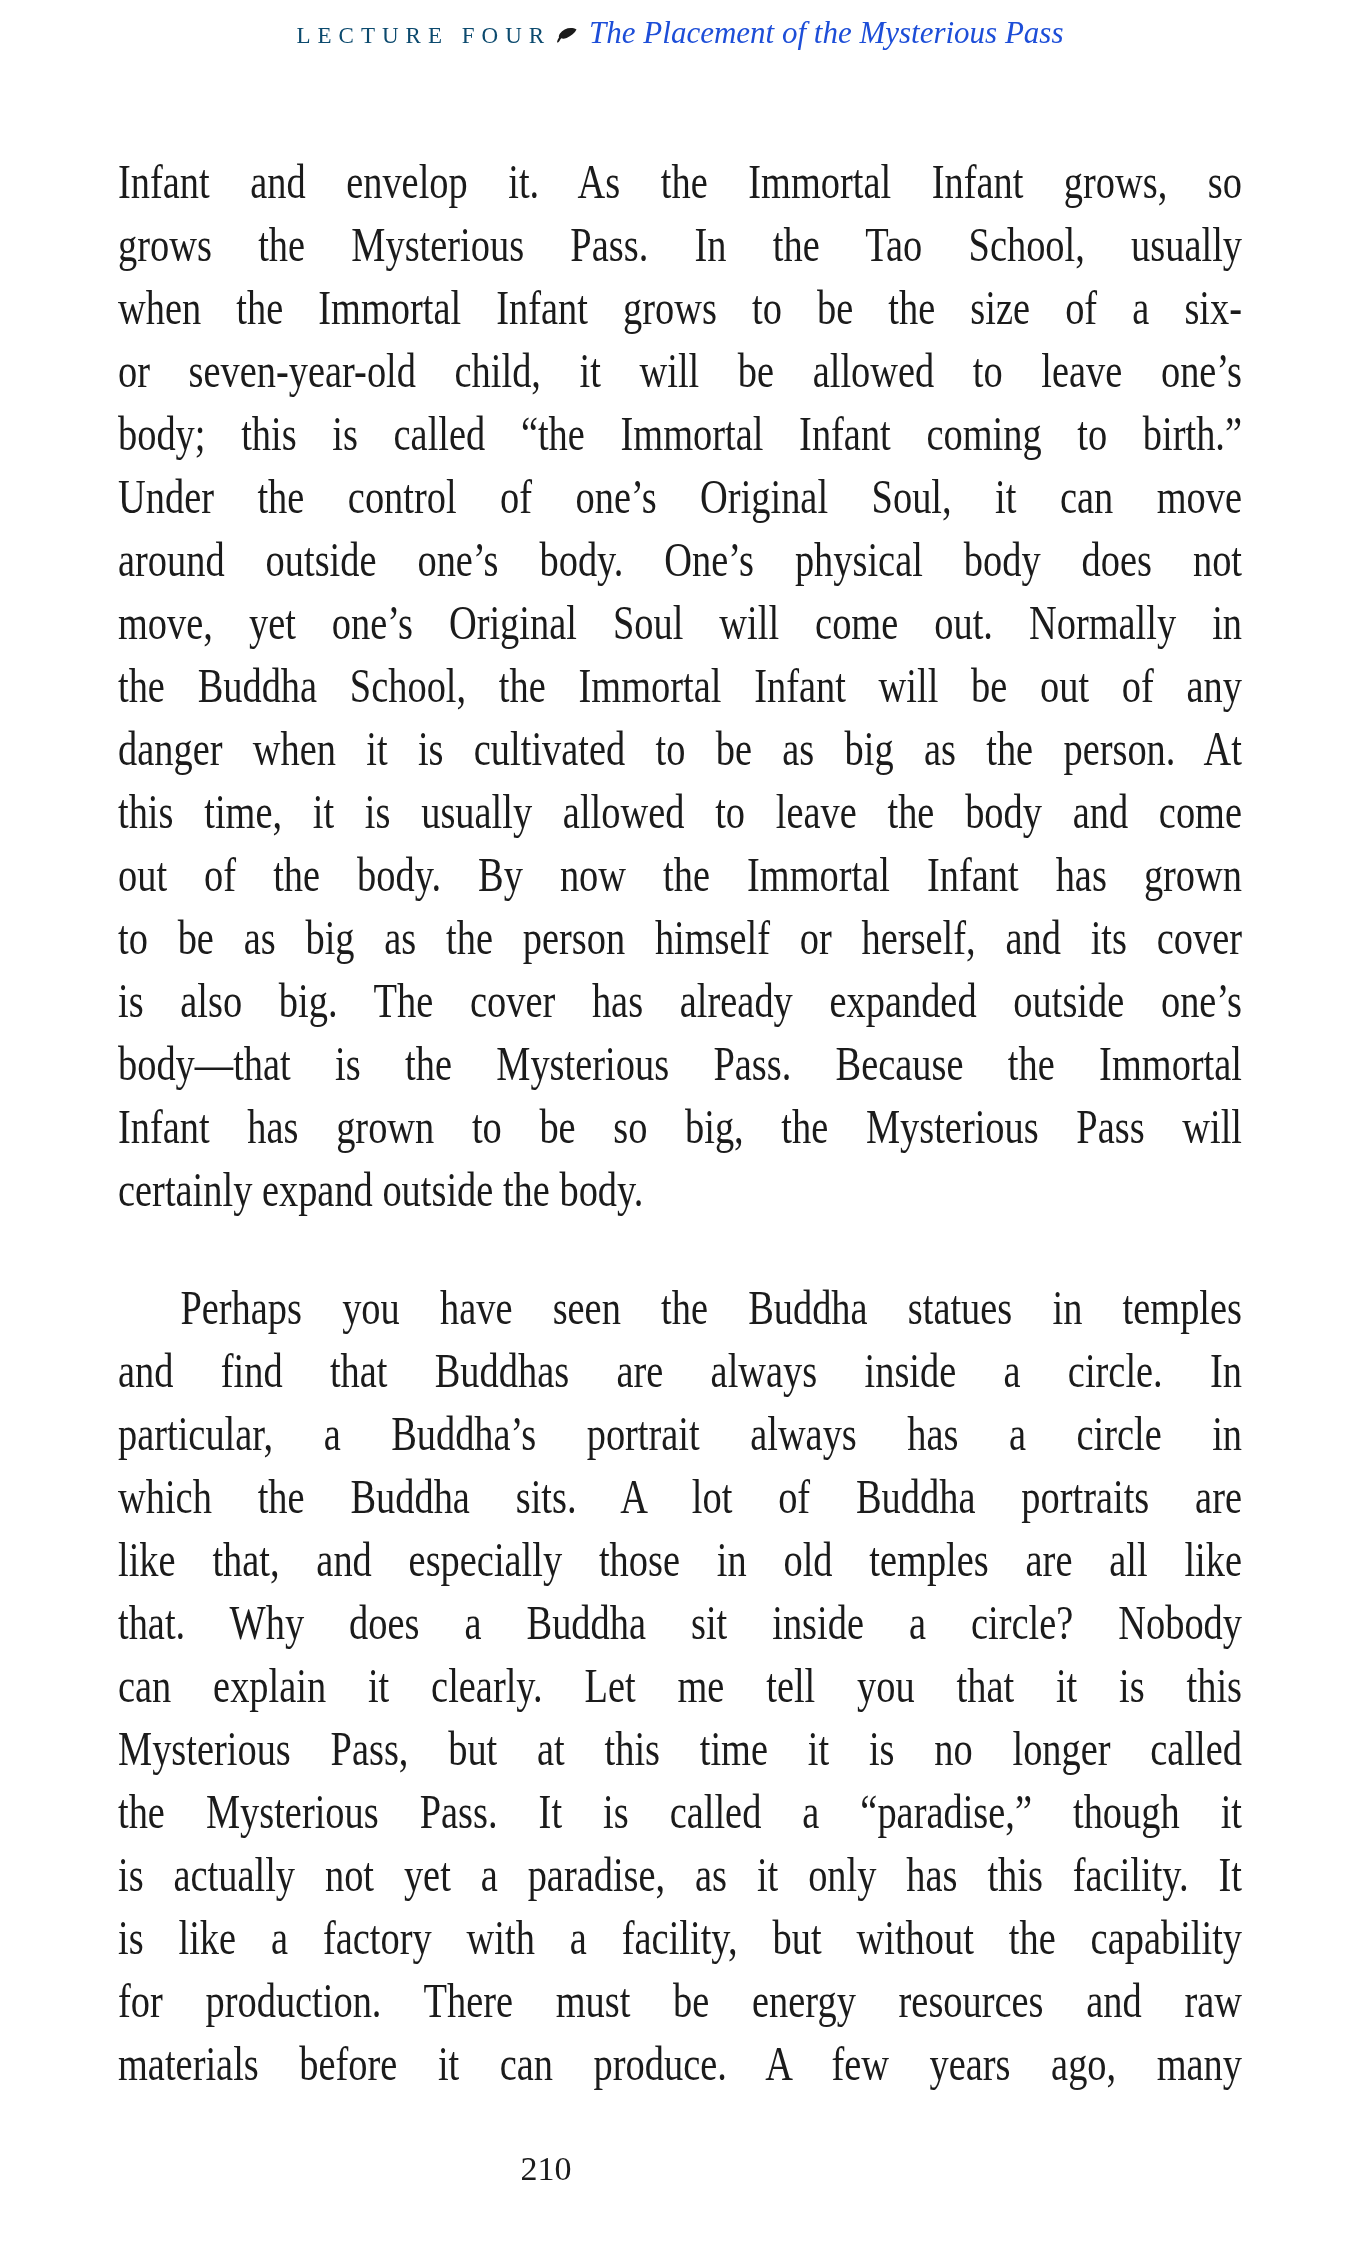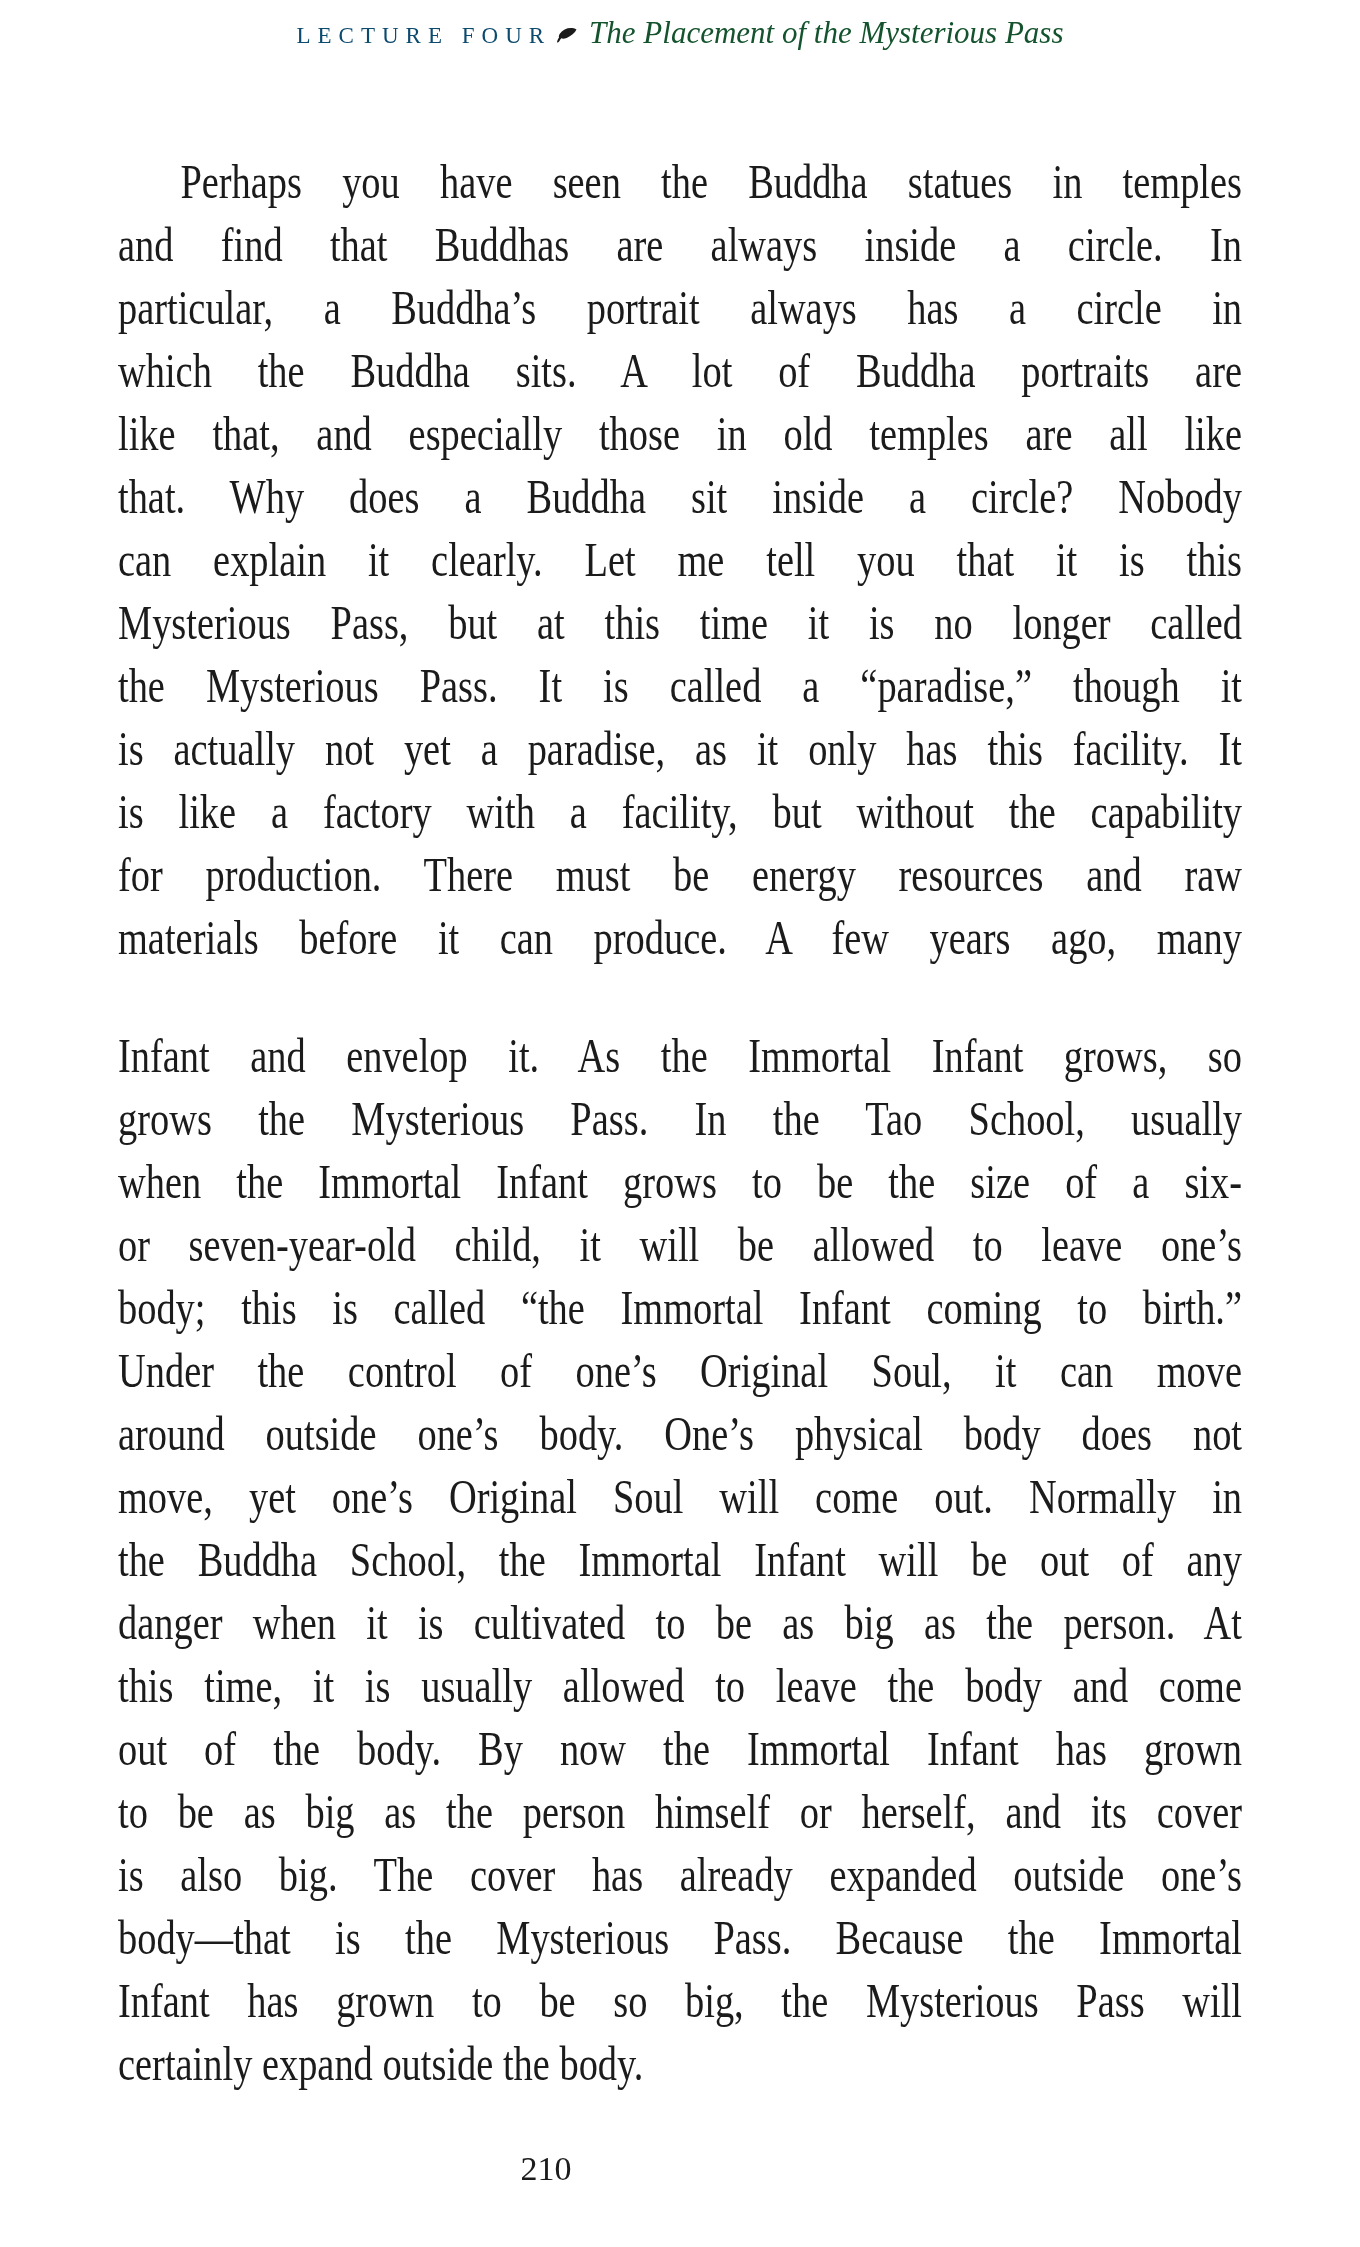--- a/index.html
+++ b/index.html
@@ -34,21 +34,21 @@
   .fleuron {
     display: inline-block;
     width: 24px;
     height: 24px;
     margin: 0 10px 0 4px;
     vertical-align: -4px;
   }
   .header-title {
     font-style: italic;
     font-size: 31px;
-    color: #14532d;
+    color: #1d4ed8;
   }
 
   
   .page-body {
     position: absolute;
     top: 150px;
     left: 118px;
     width: 1124px;
   }
   .paragraph { }
@@ -87,48 +87,48 @@
 <header class="running-header">
   <span class="lecture-label">LECTURE FOUR</span><span class="fleuron">
     <svg viewBox="0 0 24 24" width="24" height="24" aria-hidden="true">
       <path d="M21.5 6.5 C16 3.5 8.5 5.5 5 10.5 C4 12 3.6 13.5 4 14.6 C2.8 16.2 2.2 17.8 2 19.5 C2.9 19.6 3.6 19.2 4.3 18.3 C5 16.9 5.6 16 6.3 15.3 C7.6 16 9.6 15.8 11.6 14.9 C16 13 20 10.2 21.5 6.5 Z" fill="#1b1b1b"></path>
     </svg>
   </span><span class="header-title">The Placement of the Mysterious Pass</span>
 </header>
 
 <main class="page-body">
     <div class="paragraph">
-      <div class="line line-indent">Perhaps you have seen the Buddha statues in temples</div>
-      <div class="line">and find that Buddhas are always inside a circle. In</div>
-      <div class="line">particular, a Buddha’s portrait always has a circle in</div>
-      <div class="line">which the Buddha sits. A lot of Buddha portraits are</div>
-      <div class="line">like that, and especially those in old temples are all like</div>
-      <div class="line">that. Why does a Buddha sit inside a circle? Nobody</div>
-      <div class="line">can explain it clearly. Let me tell you that it is this</div>
-      <div class="line">Mysterious Pass, but at this time it is no longer called</div>
-      <div class="line">the Mysterious Pass. It is called a “paradise,” though it</div>
-      <div class="line">is actually not yet a paradise, as it only has this facility. It</div>
-      <div class="line">is like a factory with a facility, but without the capability</div>
-      <div class="line">for production. There must be energy resources and raw</div>
-      <div class="line">materials before it can produce. A few years ago, many</div>
-    </div>
-    <div class="paragraph">
       <div class="line">Infant and envelop it. As the Immortal Infant grows, so</div>
       <div class="line">grows the Mysterious Pass. In the Tao School, usually</div>
       <div class="line">when the Immortal Infant grows to be the size of a six-</div>
       <div class="line">or seven-year-old child, it will be allowed to leave one’s</div>
       <div class="line">body; this is called “the Immortal Infant coming to birth.”</div>
       <div class="line">Under the control of one’s Original Soul, it can move</div>
       <div class="line">around outside one’s body. One’s physical body does not</div>
       <div class="line">move, yet one’s Original Soul will come out. Normally in</div>
       <div class="line">the Buddha School, the Immortal Infant will be out of any</div>
       <div class="line">danger when it is cultivated to be as big as the person. At</div>
       <div class="line">this time, it is usually allowed to leave the body and come</div>
       <div class="line">out of the body. By now the Immortal Infant has grown</div>
       <div class="line">to be as big as the person himself or herself, and its cover</div>
       <div class="line">is also big. The cover has already expanded outside one’s</div>
       <div class="line">body—that is the Mysterious Pass. Because the Immortal</div>
       <div class="line">Infant has grown to be so big, the Mysterious Pass will</div>
       <div class="line line-left">certainly expand outside the body.</div>
     </div>
+    <div class="paragraph">
+      <div class="line line-indent">Perhaps you have seen the Buddha statues in temples</div>
+      <div class="line">and find that Buddhas are always inside a circle. In</div>
+      <div class="line">particular, a Buddha’s portrait always has a circle in</div>
+      <div class="line">which the Buddha sits. A lot of Buddha portraits are</div>
+      <div class="line">like that, and especially those in old temples are all like</div>
+      <div class="line">that. Why does a Buddha sit inside a circle? Nobody</div>
+      <div class="line">can explain it clearly. Let me tell you that it is this</div>
+      <div class="line">Mysterious Pass, but at this time it is no longer called</div>
+      <div class="line">the Mysterious Pass. It is called a “paradise,” though it</div>
+      <div class="line">is actually not yet a paradise, as it only has this facility. It</div>
+      <div class="line">is like a factory with a facility, but without the capability</div>
+      <div class="line">for production. There must be energy resources and raw</div>
+      <div class="line">materials before it can produce. A few years ago, many</div>
+    </div>
   </main>
 
 <footer class="page-number">210</footer>
 
 </body></html>

